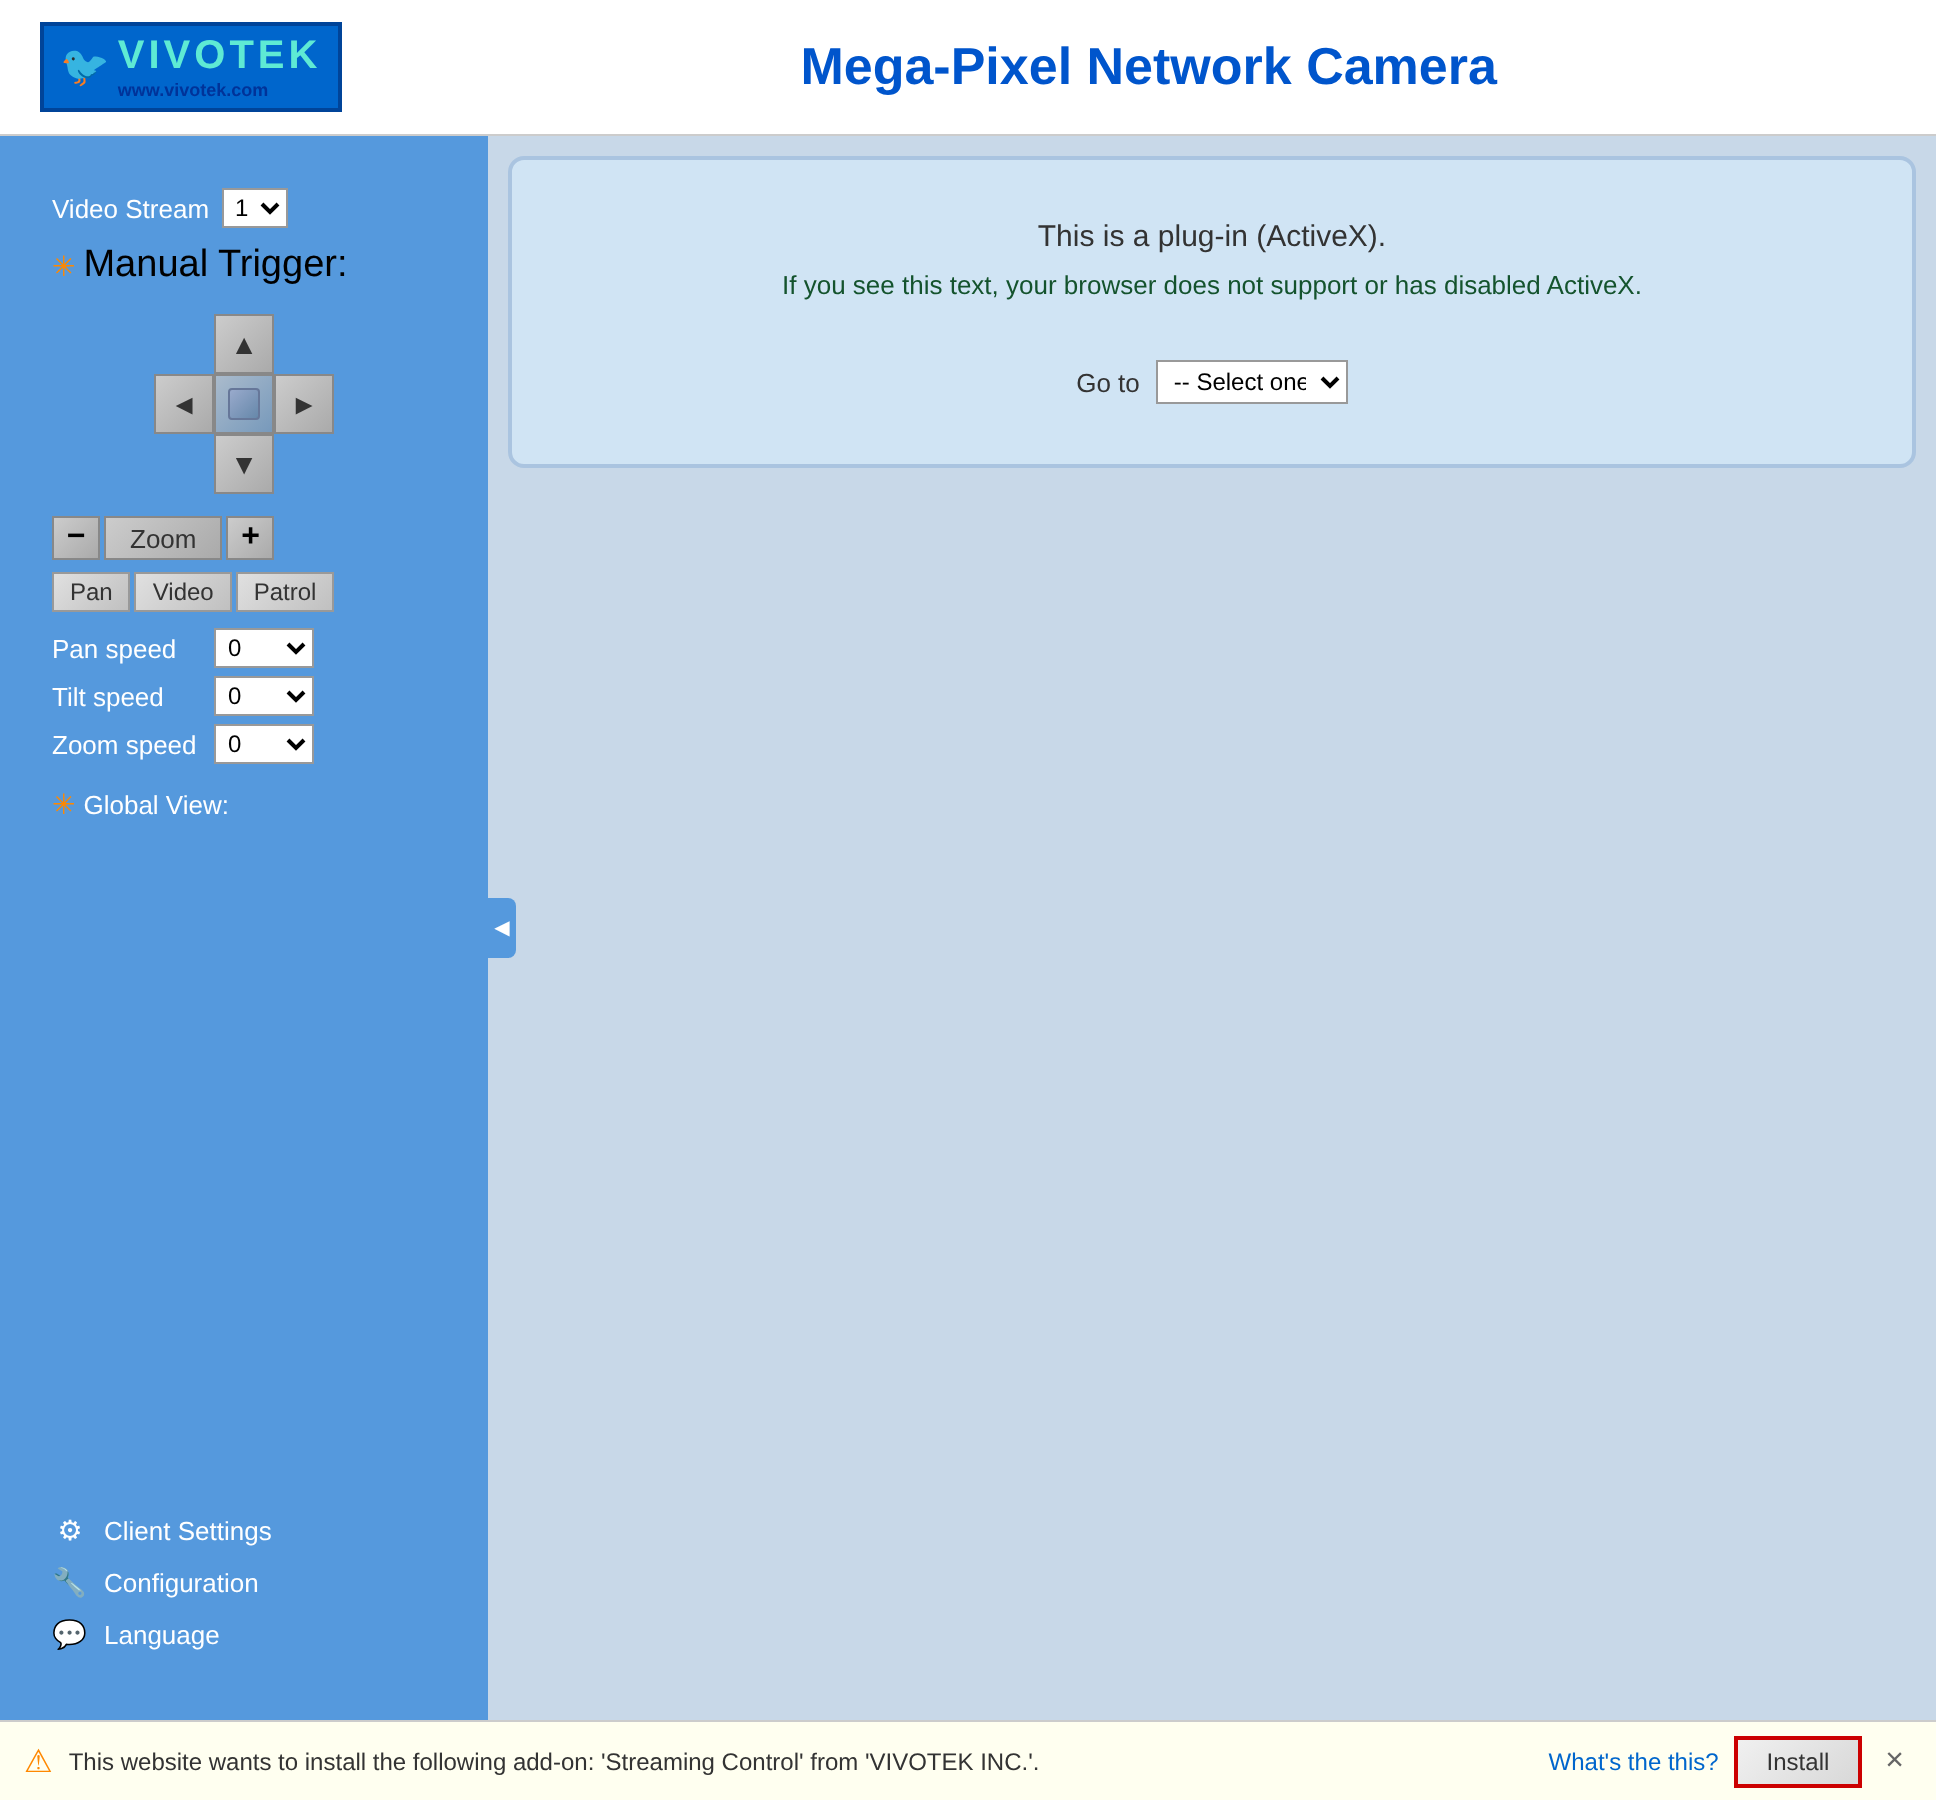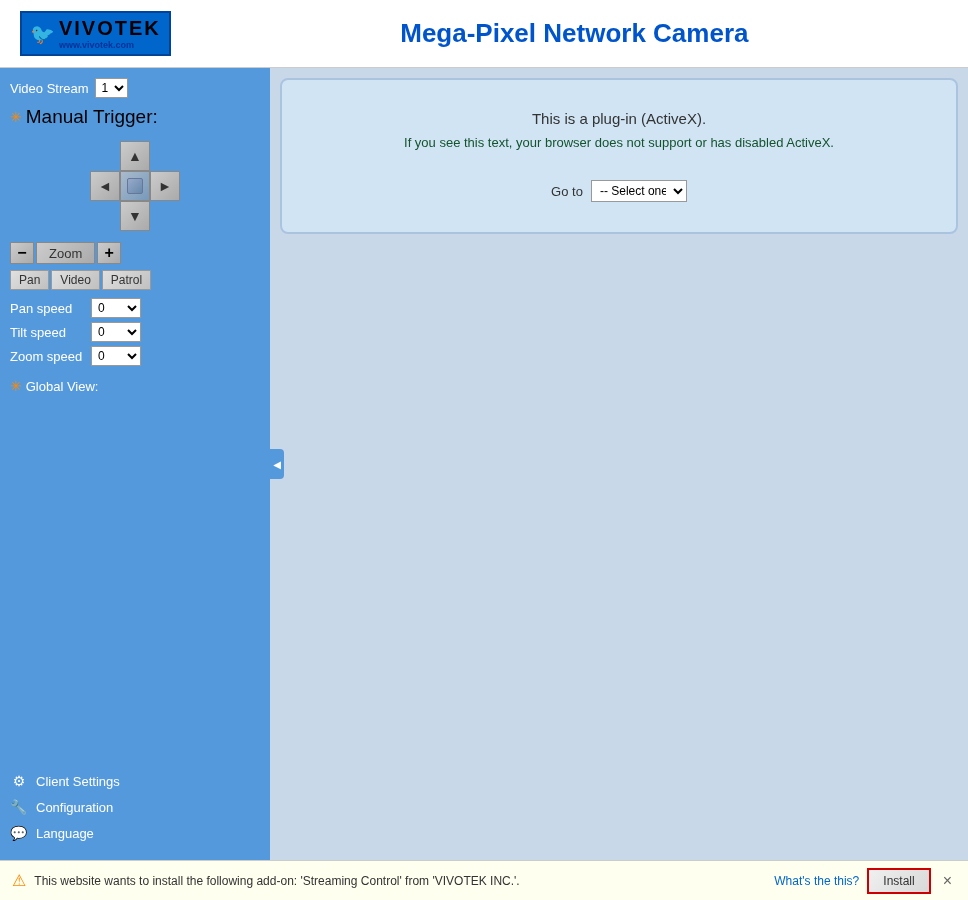--- a/index.html
+++ b/index.html
@@ -53,21 +53,21 @@
     .logo-bird {
       font-size: 20px;
     }
 
     .logo-text-block {
       display: flex;
       flex-direction: column;
     }
 
     .logo-vivotek {
-      color: #000000;
+      color: #5eead4;
       font-weight: bold;
       font-size: 20px;
       letter-spacing: 2px;
     }
 
     .logo-url {
       color: #003399;
       font-size: 9px;
     }
 
@@ -81,25 +81,25 @@
 
     
     .content-area {
       display: flex;
       flex: 1;
       background: #d0d0d0;
     }
 
     
     .sidebar {
-      width: 270px;
+      width: 244px;
       background: #5599dd;
       display: flex;
       flex-direction: column;
-      padding: 10px;
+      padding: 26px;
       position: relative;
     }
 
     .video-stream-row {
       display: flex;
       align-items: center;
       gap: 6px;
       margin-bottom: 8px;
     }
 

